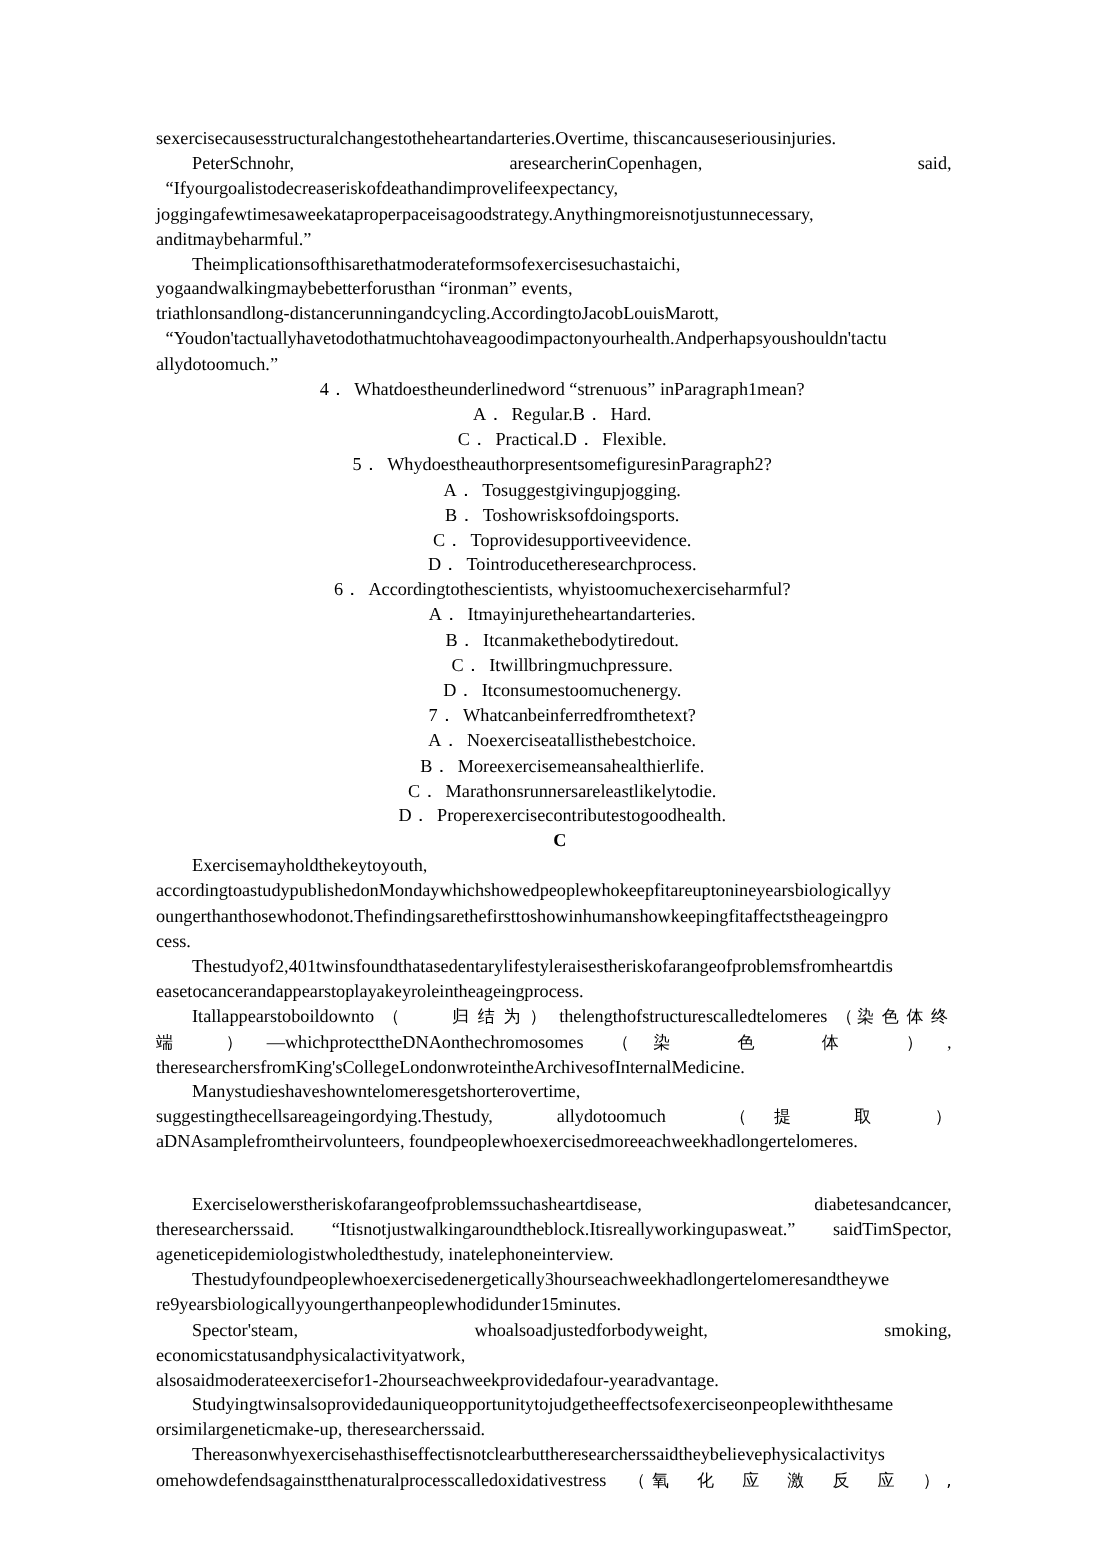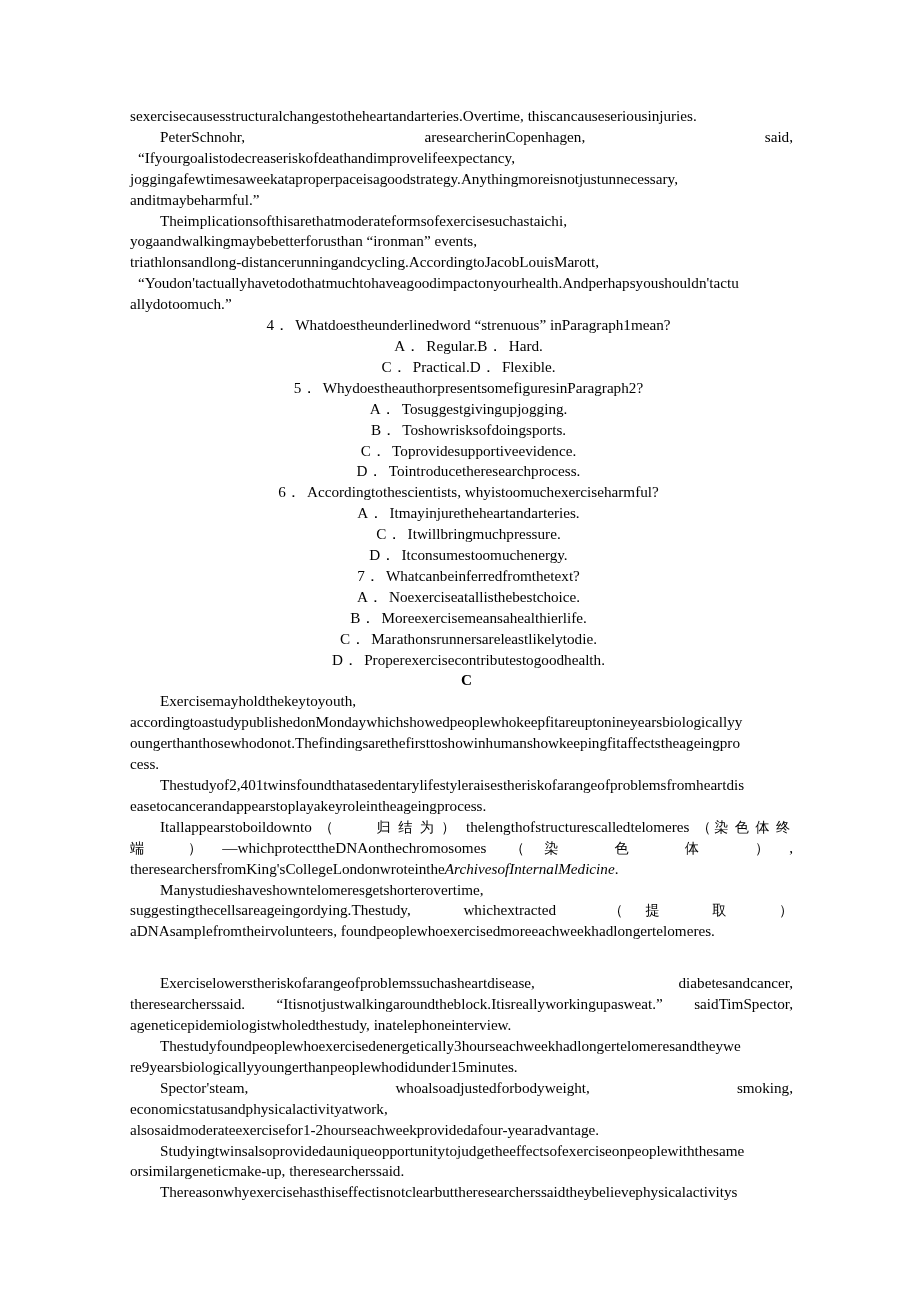--- a/index.html
+++ b/index.html
@@ -70,21 +70,20 @@
     font-size: 15.2px;
     line-height: 20.9px;
     margin: 0;
     padding-left: 10px;
   }
   .cn {
     font-family: "DejaVu Sans", "Liberation Sans", sans-serif;
     font-size: 14.2px;
   }
   .ital {
-    font-style: italic;
   }
   .sp-wide {
     display: inline-block;
     width: 0;
   }
 </style>
 </head>
 <body>
 
 <div class="page">
@@ -135,20 +134,23 @@
       <span class="q-label">D．</span><span class="q-gap"></span><span>Tointroducetheresearchprocess.</span>
     </div>
 
     <div class="q-line">
       <span class="q-label">6．</span><span class="q-gap"></span><span>Accordingtothescientists, whyistoomuchexerciseharmful?</span>
     </div>
     <div class="q-line">
       <span class="q-label">A．</span><span class="q-gap"></span><span>Itmayinjuretheheartandarteries.</span>
     </div>
     <div class="q-line">
+      <span class="q-label">B．</span><span class="q-gap"></span><span>Itcanmakethebodytiredout.</span>
+    </div>
+    <div class="q-line">
       <span class="q-label">C．</span><span class="q-gap"></span><span>Itwillbringmuchpressure.</span>
     </div>
     <div class="q-line">
       <span class="q-label">D．</span><span class="q-gap"></span><span>Itconsumestoomuchenergy.</span>
     </div>
 
     <div class="q-line">
       <span class="q-label">7．</span><span class="q-gap"></span><span>Whatcanbeinferredfromthetext?</span>
     </div>
     <div class="q-line">
@@ -186,21 +188,21 @@
       <span class="cn">（</span><span class="cn" style="letter-spacing:36px;">染色体</span><span class="cn">）</span><span>,</span>
     </div>
     <div class="line last">
       <span>theresearchersfromKing'sCollegeLondonwroteinthe</span><span class="ital">ArchivesofInternalMedicine</span><span>.</span>
     </div>
 
     <div class="line last indent">Manystudieshaveshowntelomeresgetshorterovertime,</div>
     <div class="line">
       <span>suggestingthecellsareageingordying.Thestudy,</span>
       <span class="sp-wide"></span>
-      <span>whichextracted</span>
+      <span>allydotoomuch</span>
       <span class="sp-wide"></span>
       <span class="cn">（</span><span class="cn" style="letter-spacing:30px;">提取</span><span class="cn">）</span>
     </div>
     <div class="line last">aDNAsamplefromtheirvolunteers, foundpeoplewhoexercisedmoreeachweekhadlongertelomeres.</div>
 
     <div class="line" style="text-indent:30px;margin-top:31px;">
       <span>Exerciselowerstheriskofarangeofproblemssuchasheartdisease,</span>
       <span class="sp-wide"></span>
       <span>diabetesandcancer,</span>
     </div>
@@ -217,15 +219,20 @@
       <span class="sp-wide"></span>
       <span>smoking,</span>
     </div>
     <div class="line last">economicstatusandphysicalactivityatwork,</div>
     <div class="line last">alsosaidmoderateexercisefor1-2hourseachweekprovidedafour-yearadvantage.</div>
 
     <div class="line indent">Studyingtwinsalsoprovidedauniqueopportunitytojudgetheeffectsofexerciseonpeoplewiththesame</div>
     <div class="line last">orsimilargeneticmake-up, theresearcherssaid.</div>
 
     <div class="line indent">Thereasonwhyexercisehasthiseffectisnotclearbuttheresearcherssaidtheybelievephysicalactivitys</div>
+    <div class="line">
+      <span>omehowdefendsagainstthenaturalprocesscalledoxidativestress</span>
+      <span class="sp-wide"></span>
+      <span class="cn">（</span><span class="cn" style="letter-spacing:18px;">氧化应激反应</span><span class="cn">）,</span>
+    </div>
 
   </div>
 </div>
 
 </body></html>

